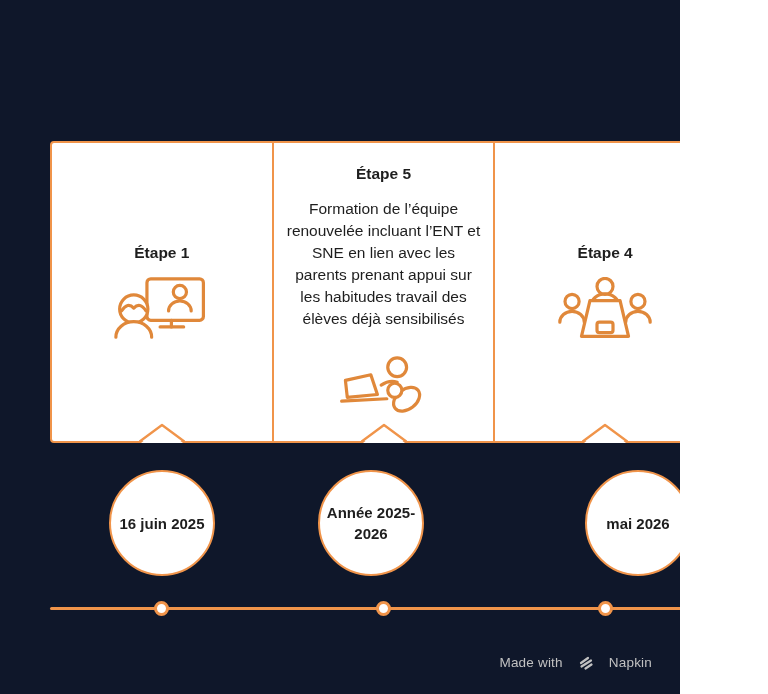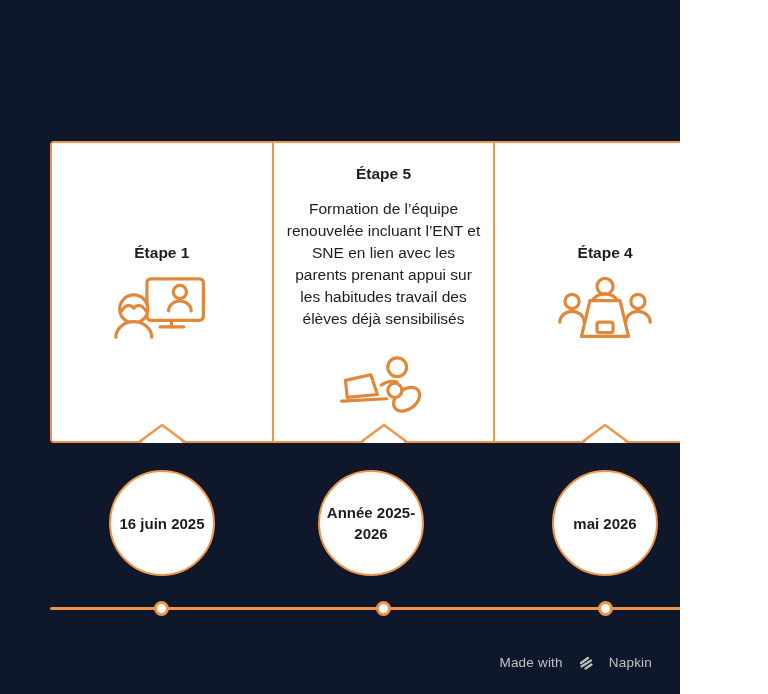--- a/index.html
+++ b/index.html
@@ -34,21 +34,21 @@
   .notch{
     position:absolute;bottom:-2px;left:50%;transform:translateX(-50%);
     width:46px;height:20px;display:block;
   }
   .date-circle{
     position:absolute;top:470px;width:106px;height:106px;border-radius:50%;
     border:2.5px solid var(--accent);box-sizing:border-box;background:#fff;
     display:flex;align-items:center;justify-content:center;text-align:center;
     font-weight:bold;font-size:15px;line-height:21px;
   }
-  .circle-1{left:109px;text-align:center;} .circle-2{left:318px;} .circle-3{left:552px;justify-content:center;}
+  .circle-1{left:109px;text-align:center;} .circle-2{left:318px;} .circle-3{left:585px;justify-content:center;}
   .timeline-line{
     position:absolute;left:50px;top:607px;width:668px;height:3px;
     background:var(--accent);border-radius:2px;
   }
   .timeline-marker{
     position:absolute;top:601px;width:15px;height:15px;border-radius:50%;
     border:3px solid var(--accent);background:#fff;box-sizing:border-box;
   }
   .marker-1{left:154px;} .marker-2{left:376px;} .marker-3{left:598px;}
   .watermark{

